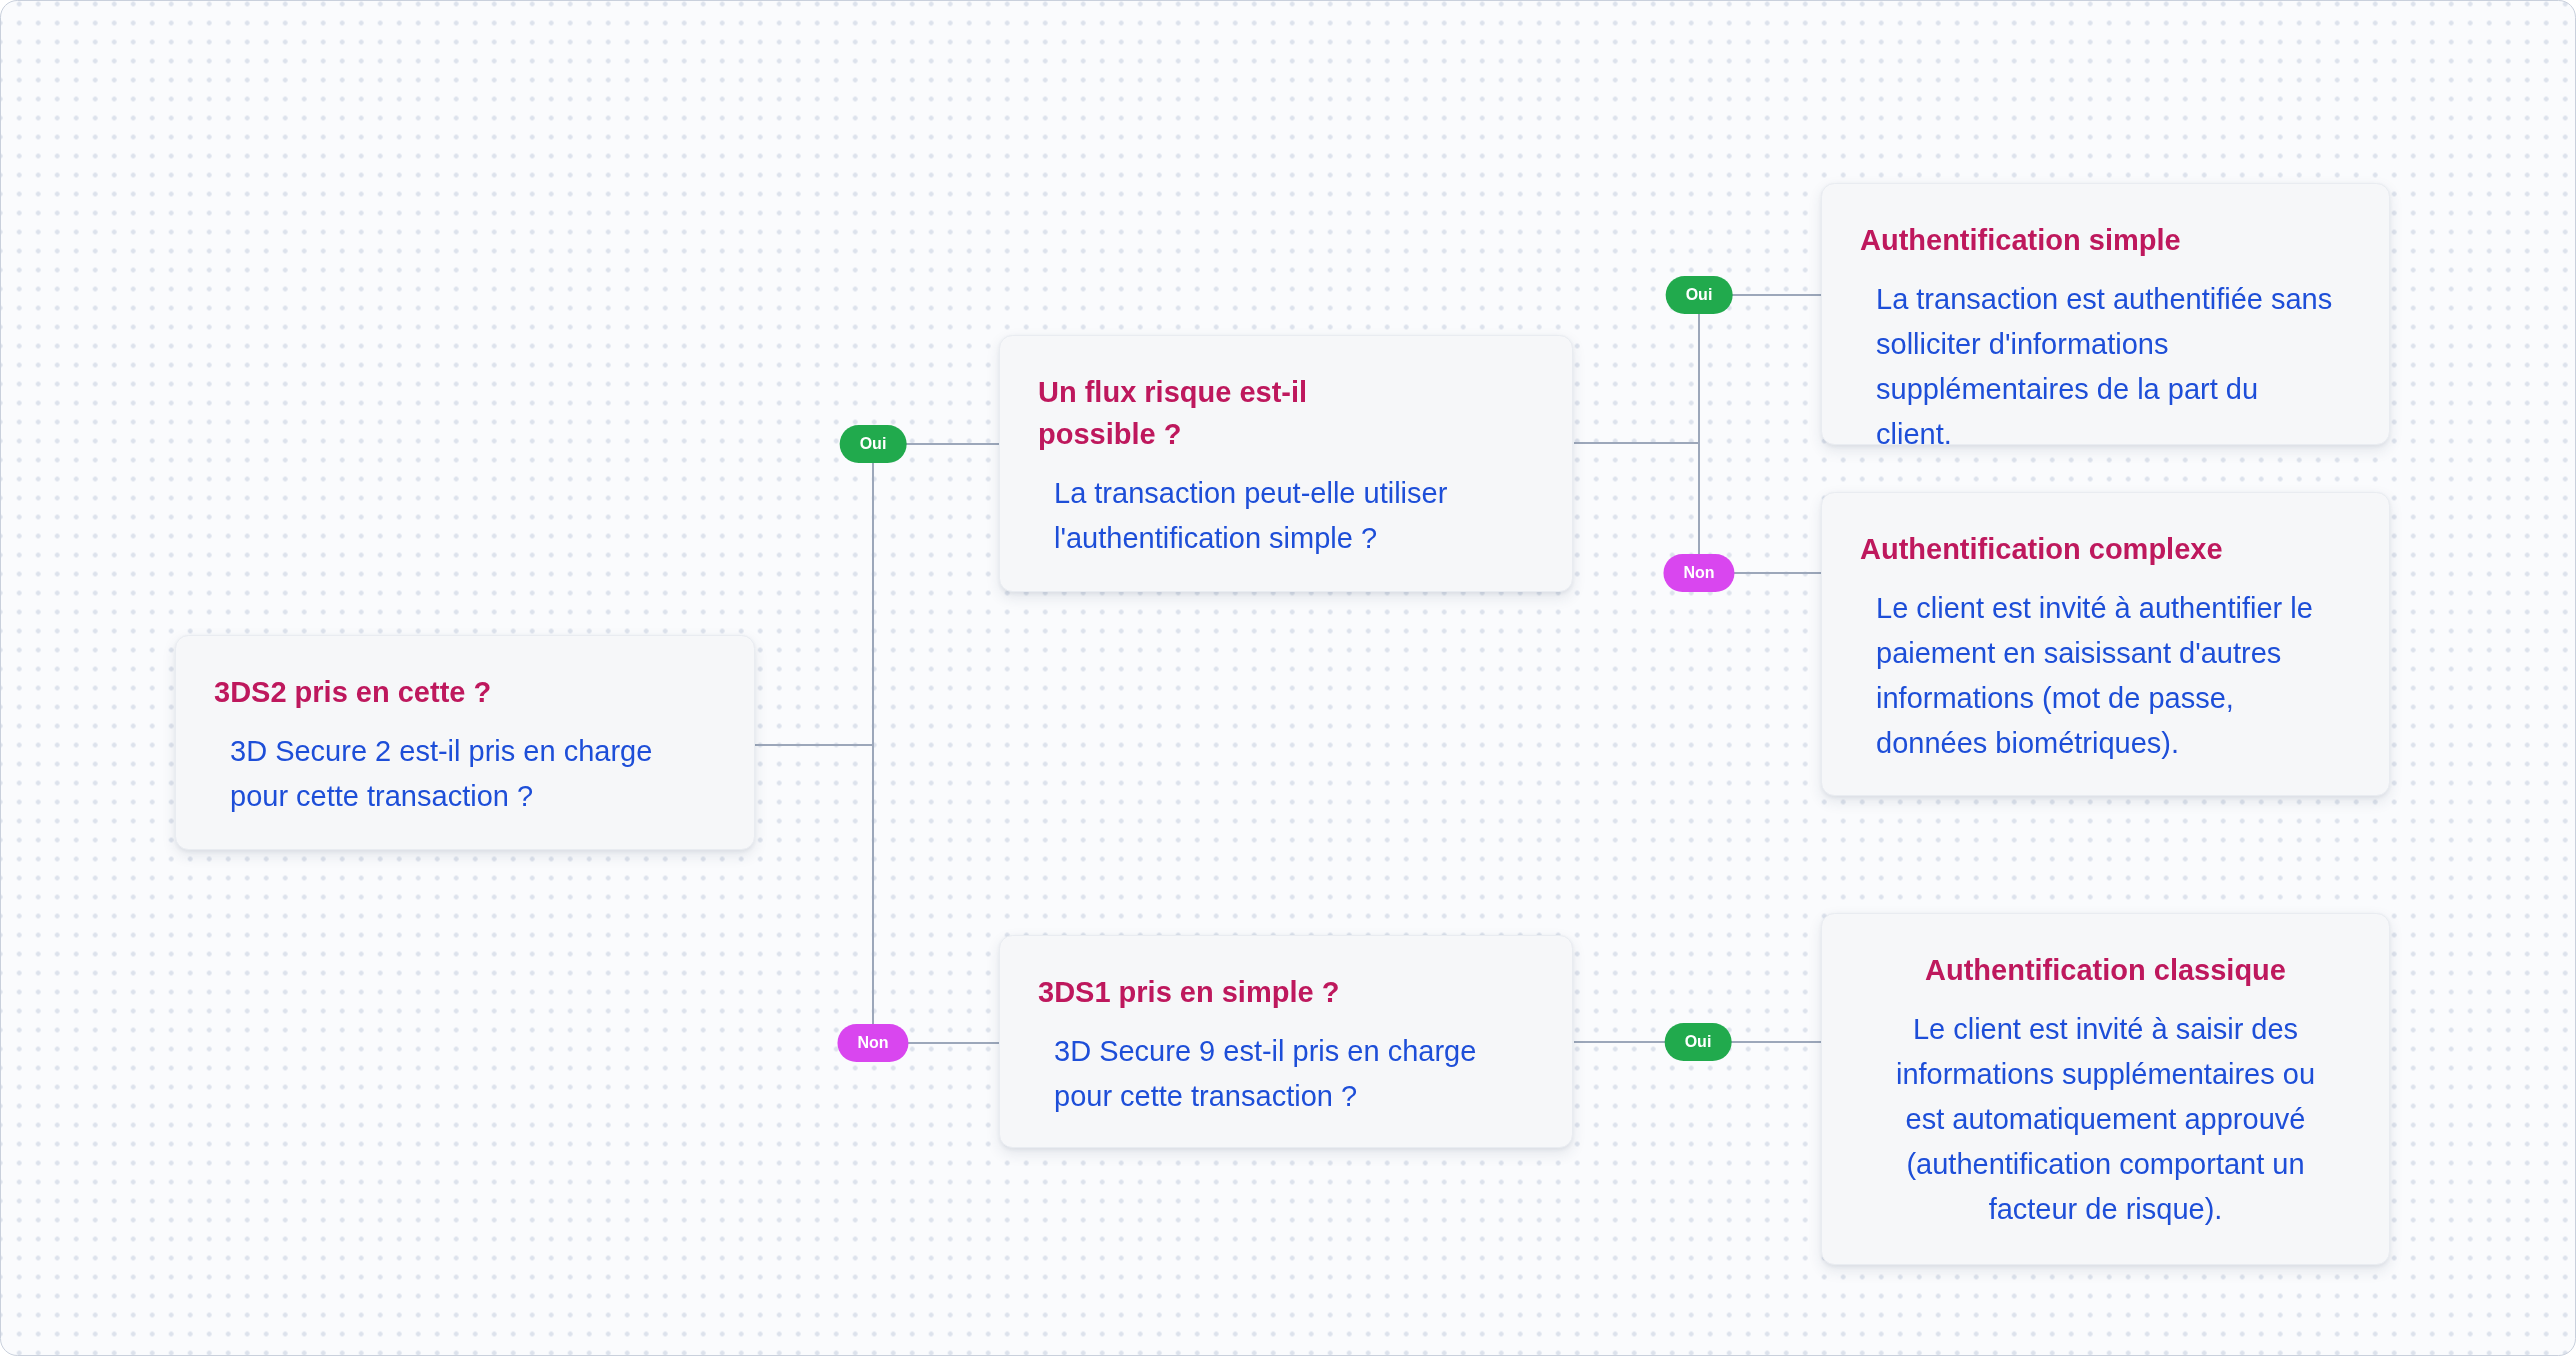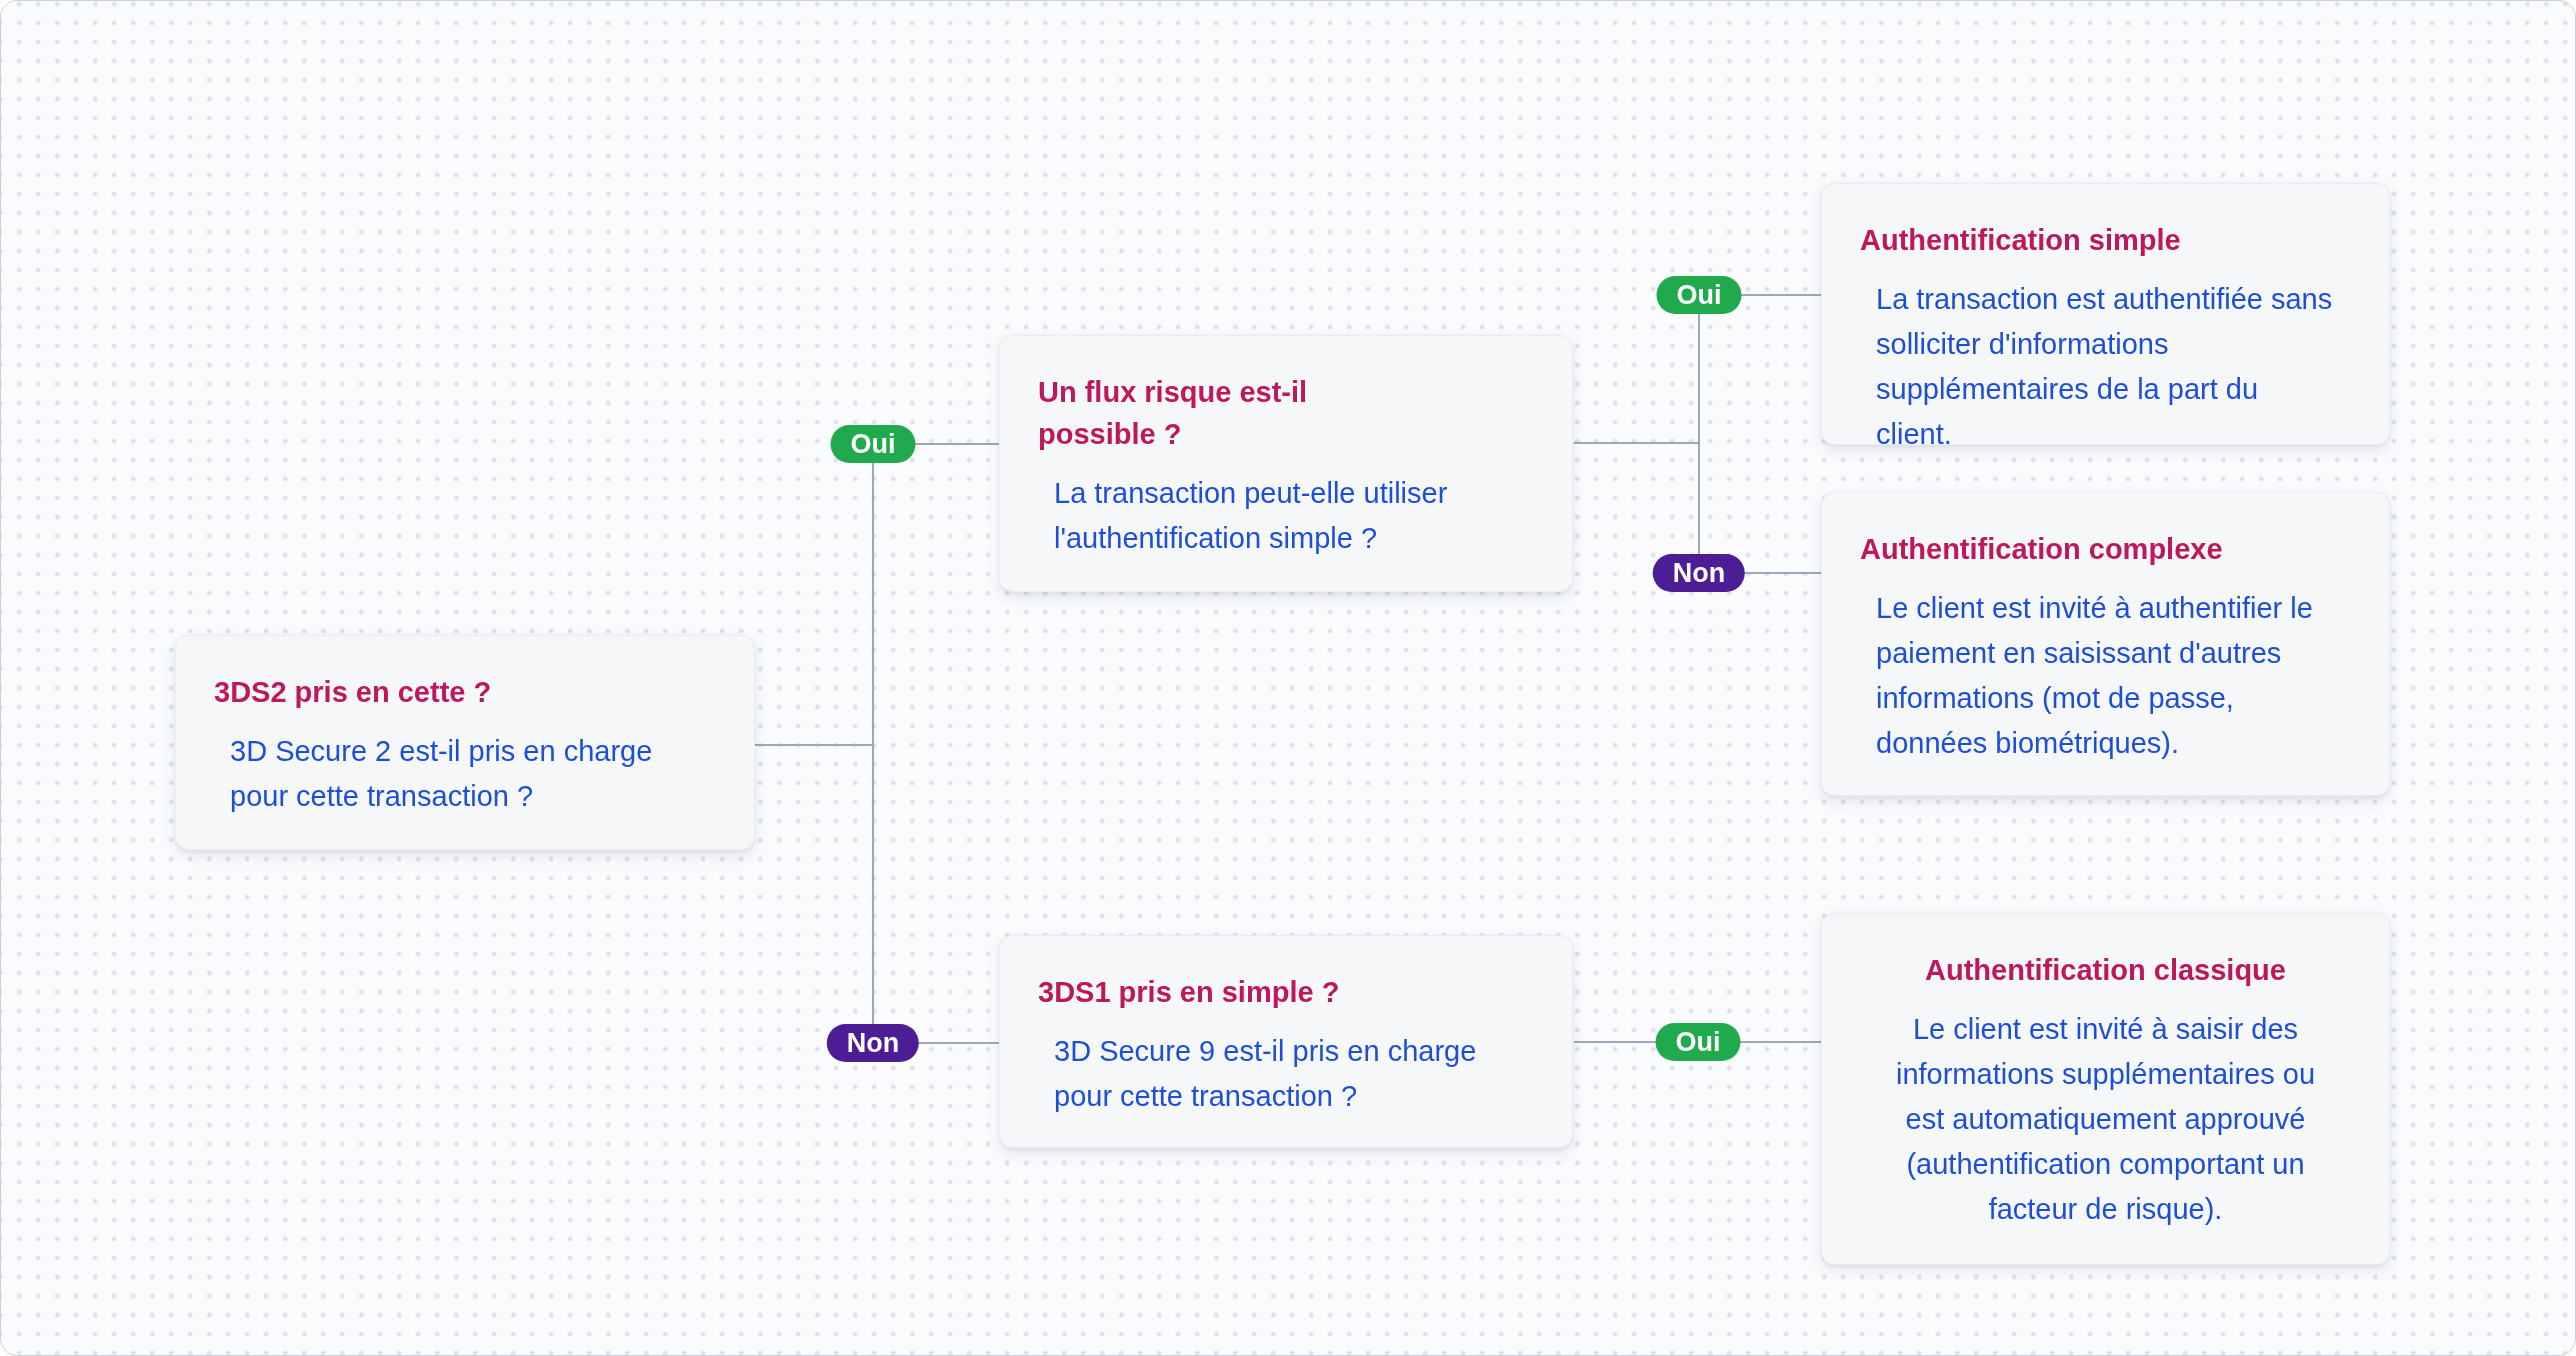--- a/index.html
+++ b/index.html
@@ -57,27 +57,27 @@
     white-space: pre-line;
   }
 
   .badge {
     position: absolute;
     transform: translate(-50%, -50%);
     height: 38px;
     line-height: 38px;
     padding: 0 20px;
     border-radius: 20px;
-    font-size: 27px;
+    font-size: 16px;
     font-weight: 700;
     color: #ffffff;
     white-space: nowrap;
   }
   .badge-yes { background: #21AA4D; }
-  .badge-no  { background: #4c1d95; }
+  .badge-no  { background: #d946ef; }
 </style>
 </head>
 <body>
 
 <div class="stage">
 
   <div class="canvas-bg"></div>
 
   <div class="line" style="left:755px; top:744px; width:118px; height:1.9px;"></div>
   <div class="line" style="left:872px; top:444px; width:1.9px; height:598px;"></div>

